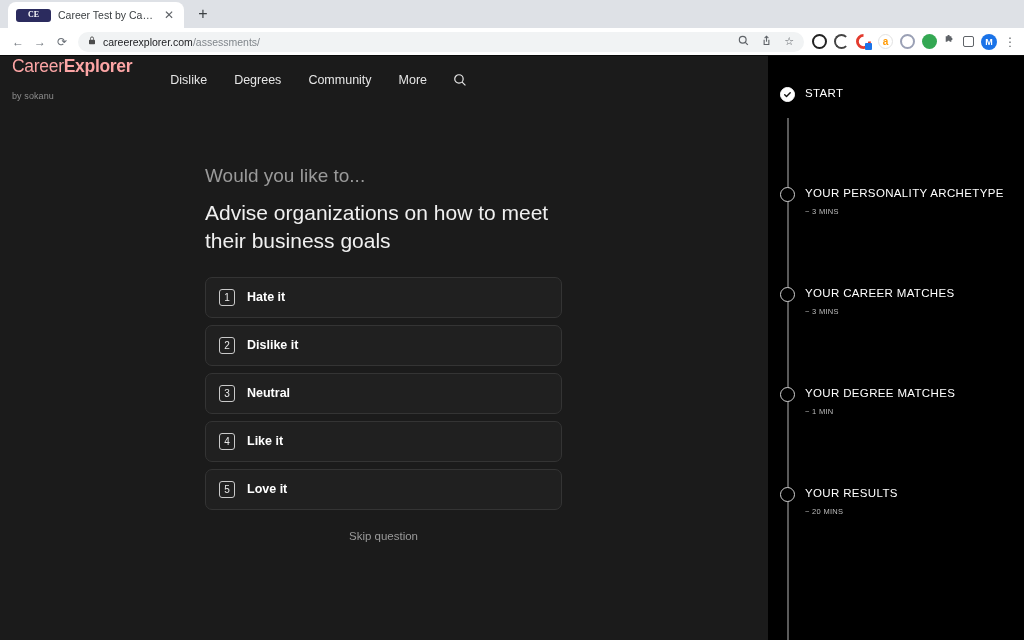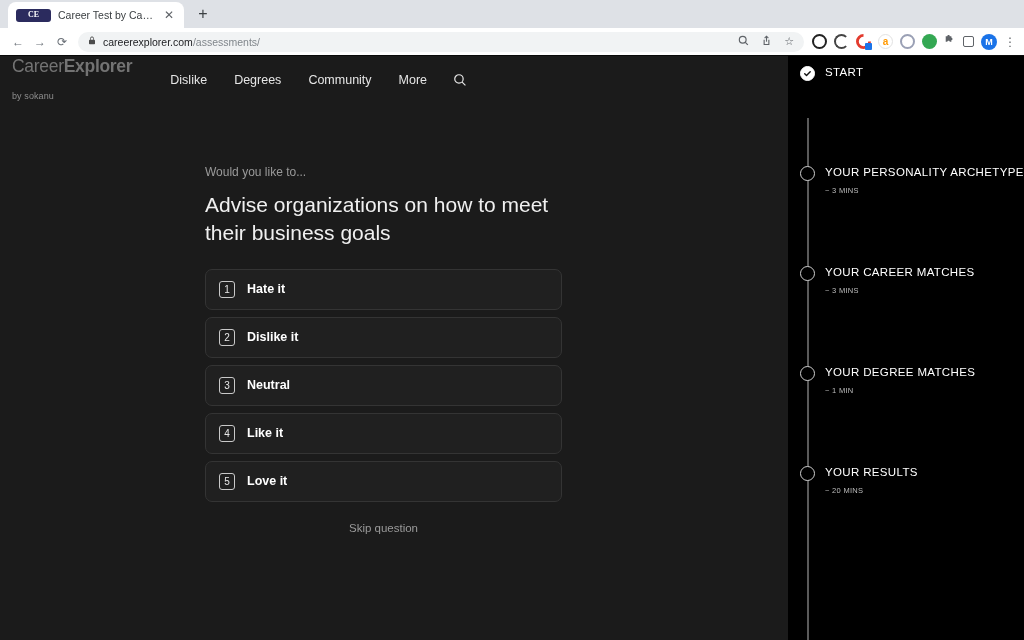--- a/index.html
+++ b/index.html
@@ -128,21 +128,21 @@
     height: 47px;
     display: flex;
     align-items: center;
     padding-left: 12px;
     gap: 0;
     flex: none;
   }
   .logo { line-height: 1; margin-right: 38px; }
   .logo-main {
     font-size: 17.5px;
-    color: #737373;
+    color: #fca5a5;
     letter-spacing: -0.3px;
     font-weight: 300;
   }
   .logo-main b { font-weight: 700; }
   .logo-sub {
     font-size: 9px;
     color: #8e8e8e;
     margin-top: 16px;
     letter-spacing: 0.1px;
   }
@@ -160,21 +160,21 @@
   }
   .nav-search svg { width: 14px; height: 14px; }
 
   .question-area {
     flex: 1;
     padding-left: 205px;
     padding-top: 62px;
     min-width: 0;
   }
   .prompt-small {
-    font-size: 12px;
+    font-size: 19px;
     color: #9a9a9a;
     margin-bottom: 12px;
   }
   .prompt-big {
     font-size: 21px;
     color: #f0f0f0;
     font-weight: 400;
     line-height: 1.33;
     max-width: 360px;
     margin-bottom: 22px;
@@ -207,25 +207,25 @@
   .skip {
     width: 357px;
     text-align: center;
     margin-top: 20px;
     font-size: 11.5px;
     color: #9a9a9a;
   }
 
   
   .sidebar {
-    width: 236px;
+    width: 256px;
     background: #000000;
     flex: none;
     position: relative;
-    padding-top: 8px;
+    padding-top: 29px;
     overflow: hidden;
   }
   .timeline-line {
     position: absolute;
     left: 19px;
     top: 62px;
     bottom: -10px;
     width: 1.5px;
     background: #5a5a5a;
   }

